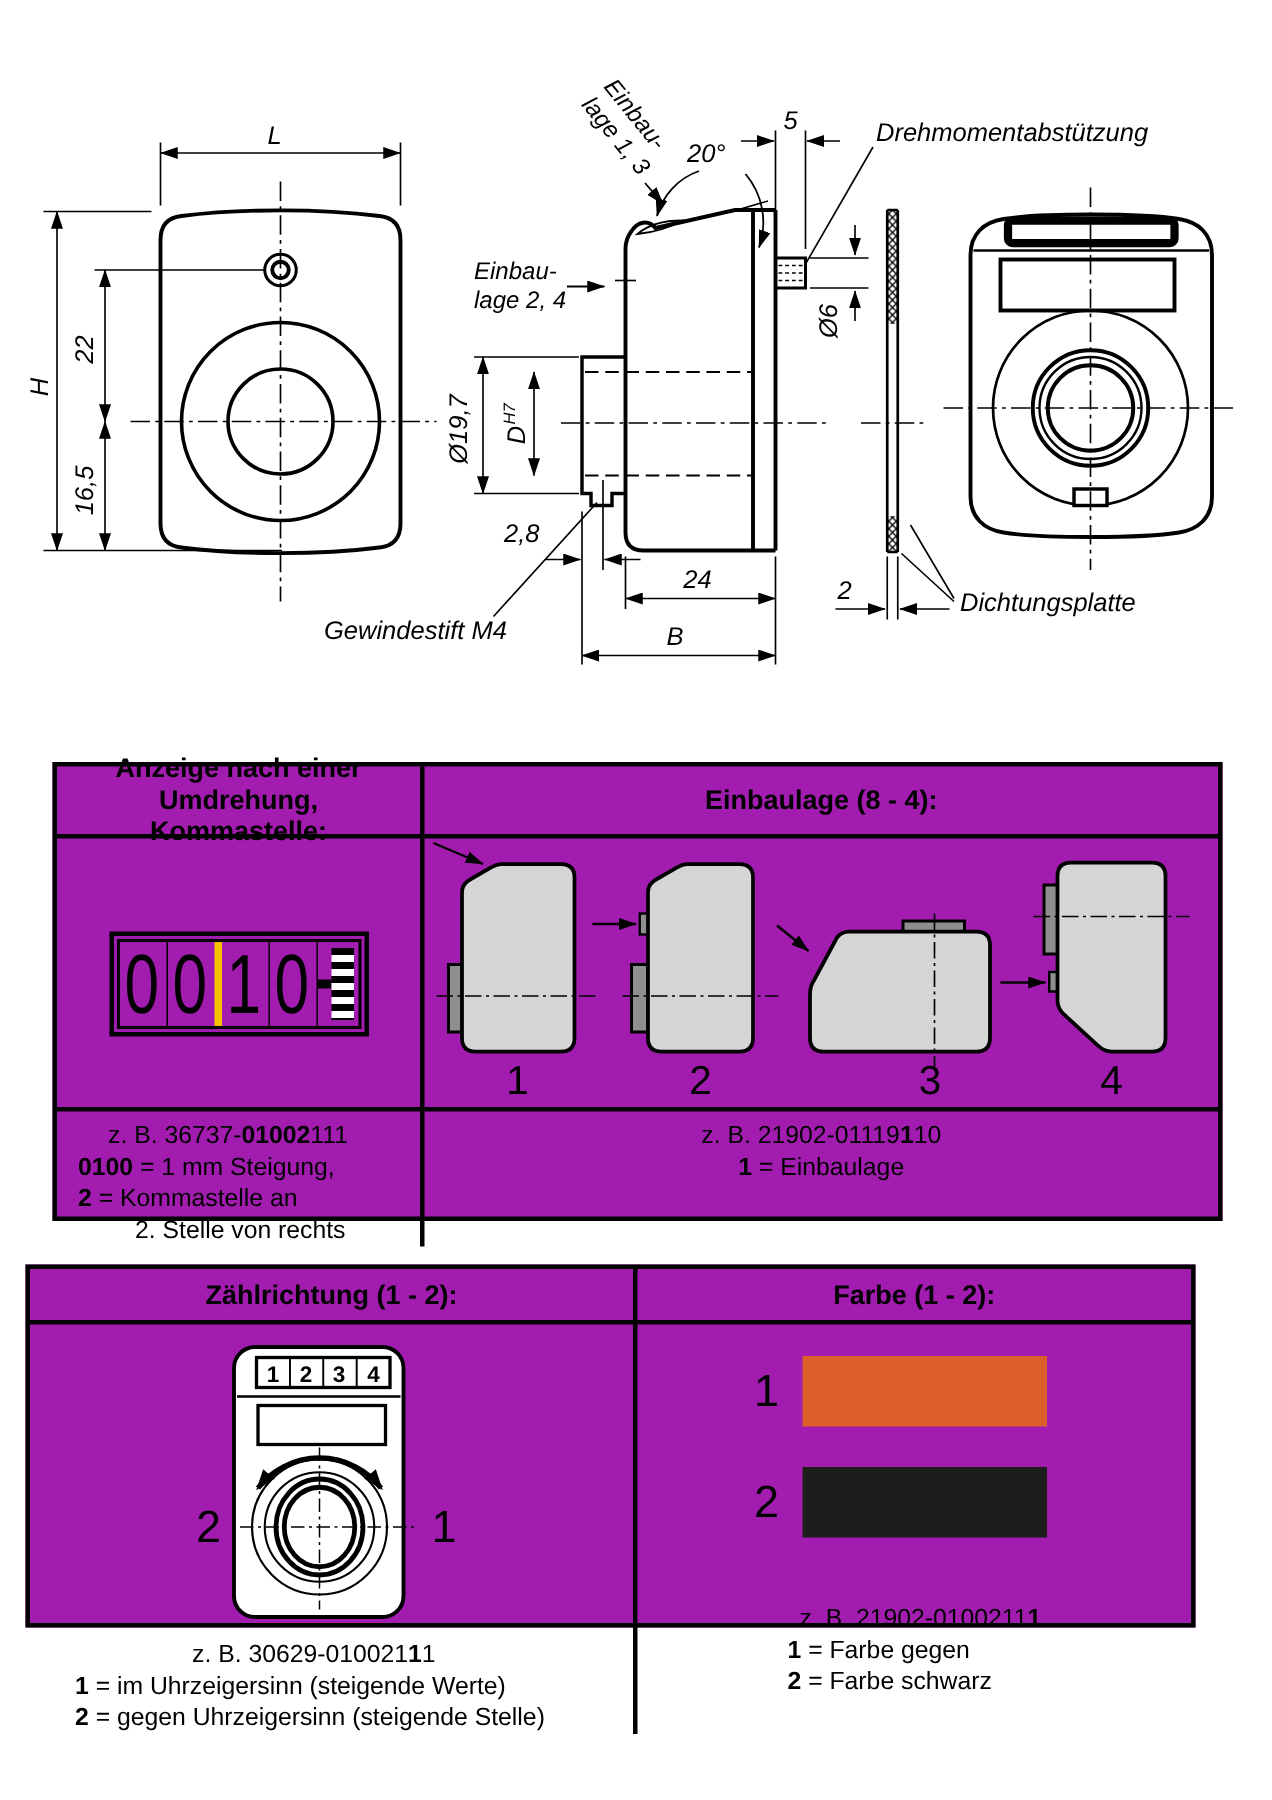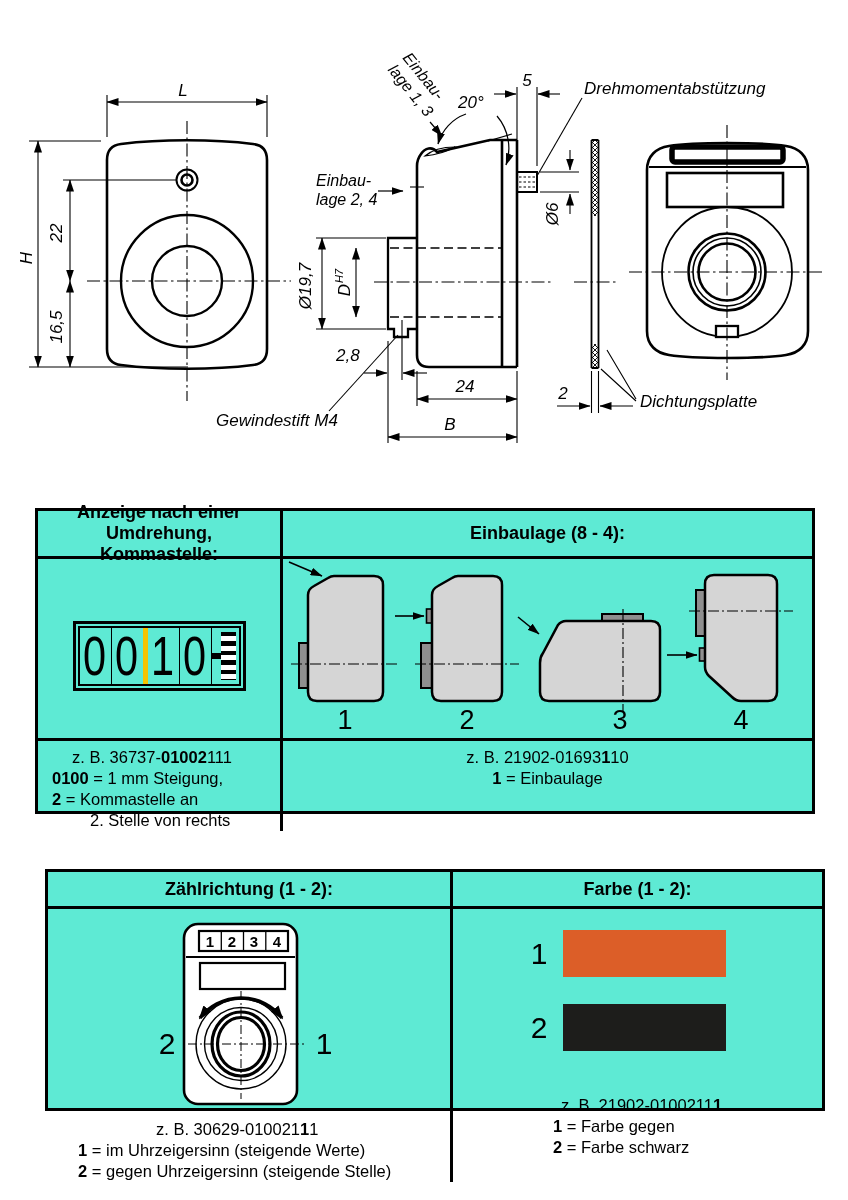--- a/index.html
+++ b/index.html
@@ -3,23 +3,23 @@
 <meta charset="utf-8">
 <style>
   html,body{margin:0;padding:0;background:#fff;}
   .page{position:relative;width:848px;height:1200px;background:#fff;font-family:"Liberation Sans",sans-serif;color:#000;overflow:hidden;}
   svg text{fill:#000;}
   .dim{font:italic 17px "Liberation Sans",sans-serif;}
   .dims{font:italic 16px "Liberation Sans",sans-serif;}
   .sup{font:italic 11px "Liberation Sans",sans-serif;}
   .num{font:27px "Liberation Sans",sans-serif;}
 
-  .sheet-table{position:absolute;border:3px solid #000;display:grid;background:#5eead4;box-sizing:border-box;}
+  .sheet-table{position:absolute;border:3px solid #000;display:grid;background:#a21caf;box-sizing:border-box;}
   #t1{left:35px;top:508px;width:780px;height:306px;grid-template-columns:245px 1fr;grid-template-rows:48px 179px 1fr;}
-  #t2{left:45px;top:843px;width:780px;height:242px;grid-template-columns:405px 1fr;grid-template-rows:37px 1fr;margin-top:26px;}
+  #t2{left:17px;top:843px;width:780px;height:242px;grid-template-columns:405px 1fr;grid-template-rows:37px 1fr;}
   .cell{box-sizing:border-box;position:relative;}
   .b-r{border-right:3px solid #000;}
   .b-b{border-bottom:3px solid #000;}
   .b-t{border-top:3px solid #000;}
   .hdr{display:flex;align-items:center;justify-content:center;text-align:center;font-weight:bold;font-size:18px;line-height:21px;padding:2px 8px;}
 
   
   .counter{border:3px solid #000;padding:2px;width:fit-content;margin:62px auto 0;}
   .counter-inner{border:2px solid #000;display:flex;height:56px;align-items:stretch;}
   .digit{width:31px;display:flex;align-items:center;justify-content:center;font-size:56px;line-height:1;overflow:visible;}
@@ -257,21 +257,21 @@
     <div class="cell fl b-r b-t">
       <div class="cap capblock">
         <div class="ln1"><span>z. B. 36737-</span><b>01002</b><span>111</span></div>
         <div><b>0100</b><span> = 1 mm Steigung,</span></div>
         <div><b>2</b><span> = Kommastelle an</span></div>
         <div class="ln4"><span>2. Stelle von rechts</span></div>
       </div>
     </div>
     <div class="cell fr b-t">
       <div class="cap capblock">
-        <div><span>z. B. 21902-01693</span><b>1</b><span>10</span></div>
+        <div><span>z. B. 21902-01119</span><b>1</b><span>10</span></div>
         <div><b>1</b><span> = Einbaulage</span></div>
       </div>
     </div>
   </div>
 
   
   <div class="sheet-table" id="t2">
     <div class="cell hdr b-r b-b">Zählrichtung (1 - 2):</div>
     <div class="cell hdr b-b">Farbe (1 - 2):</div>
 

